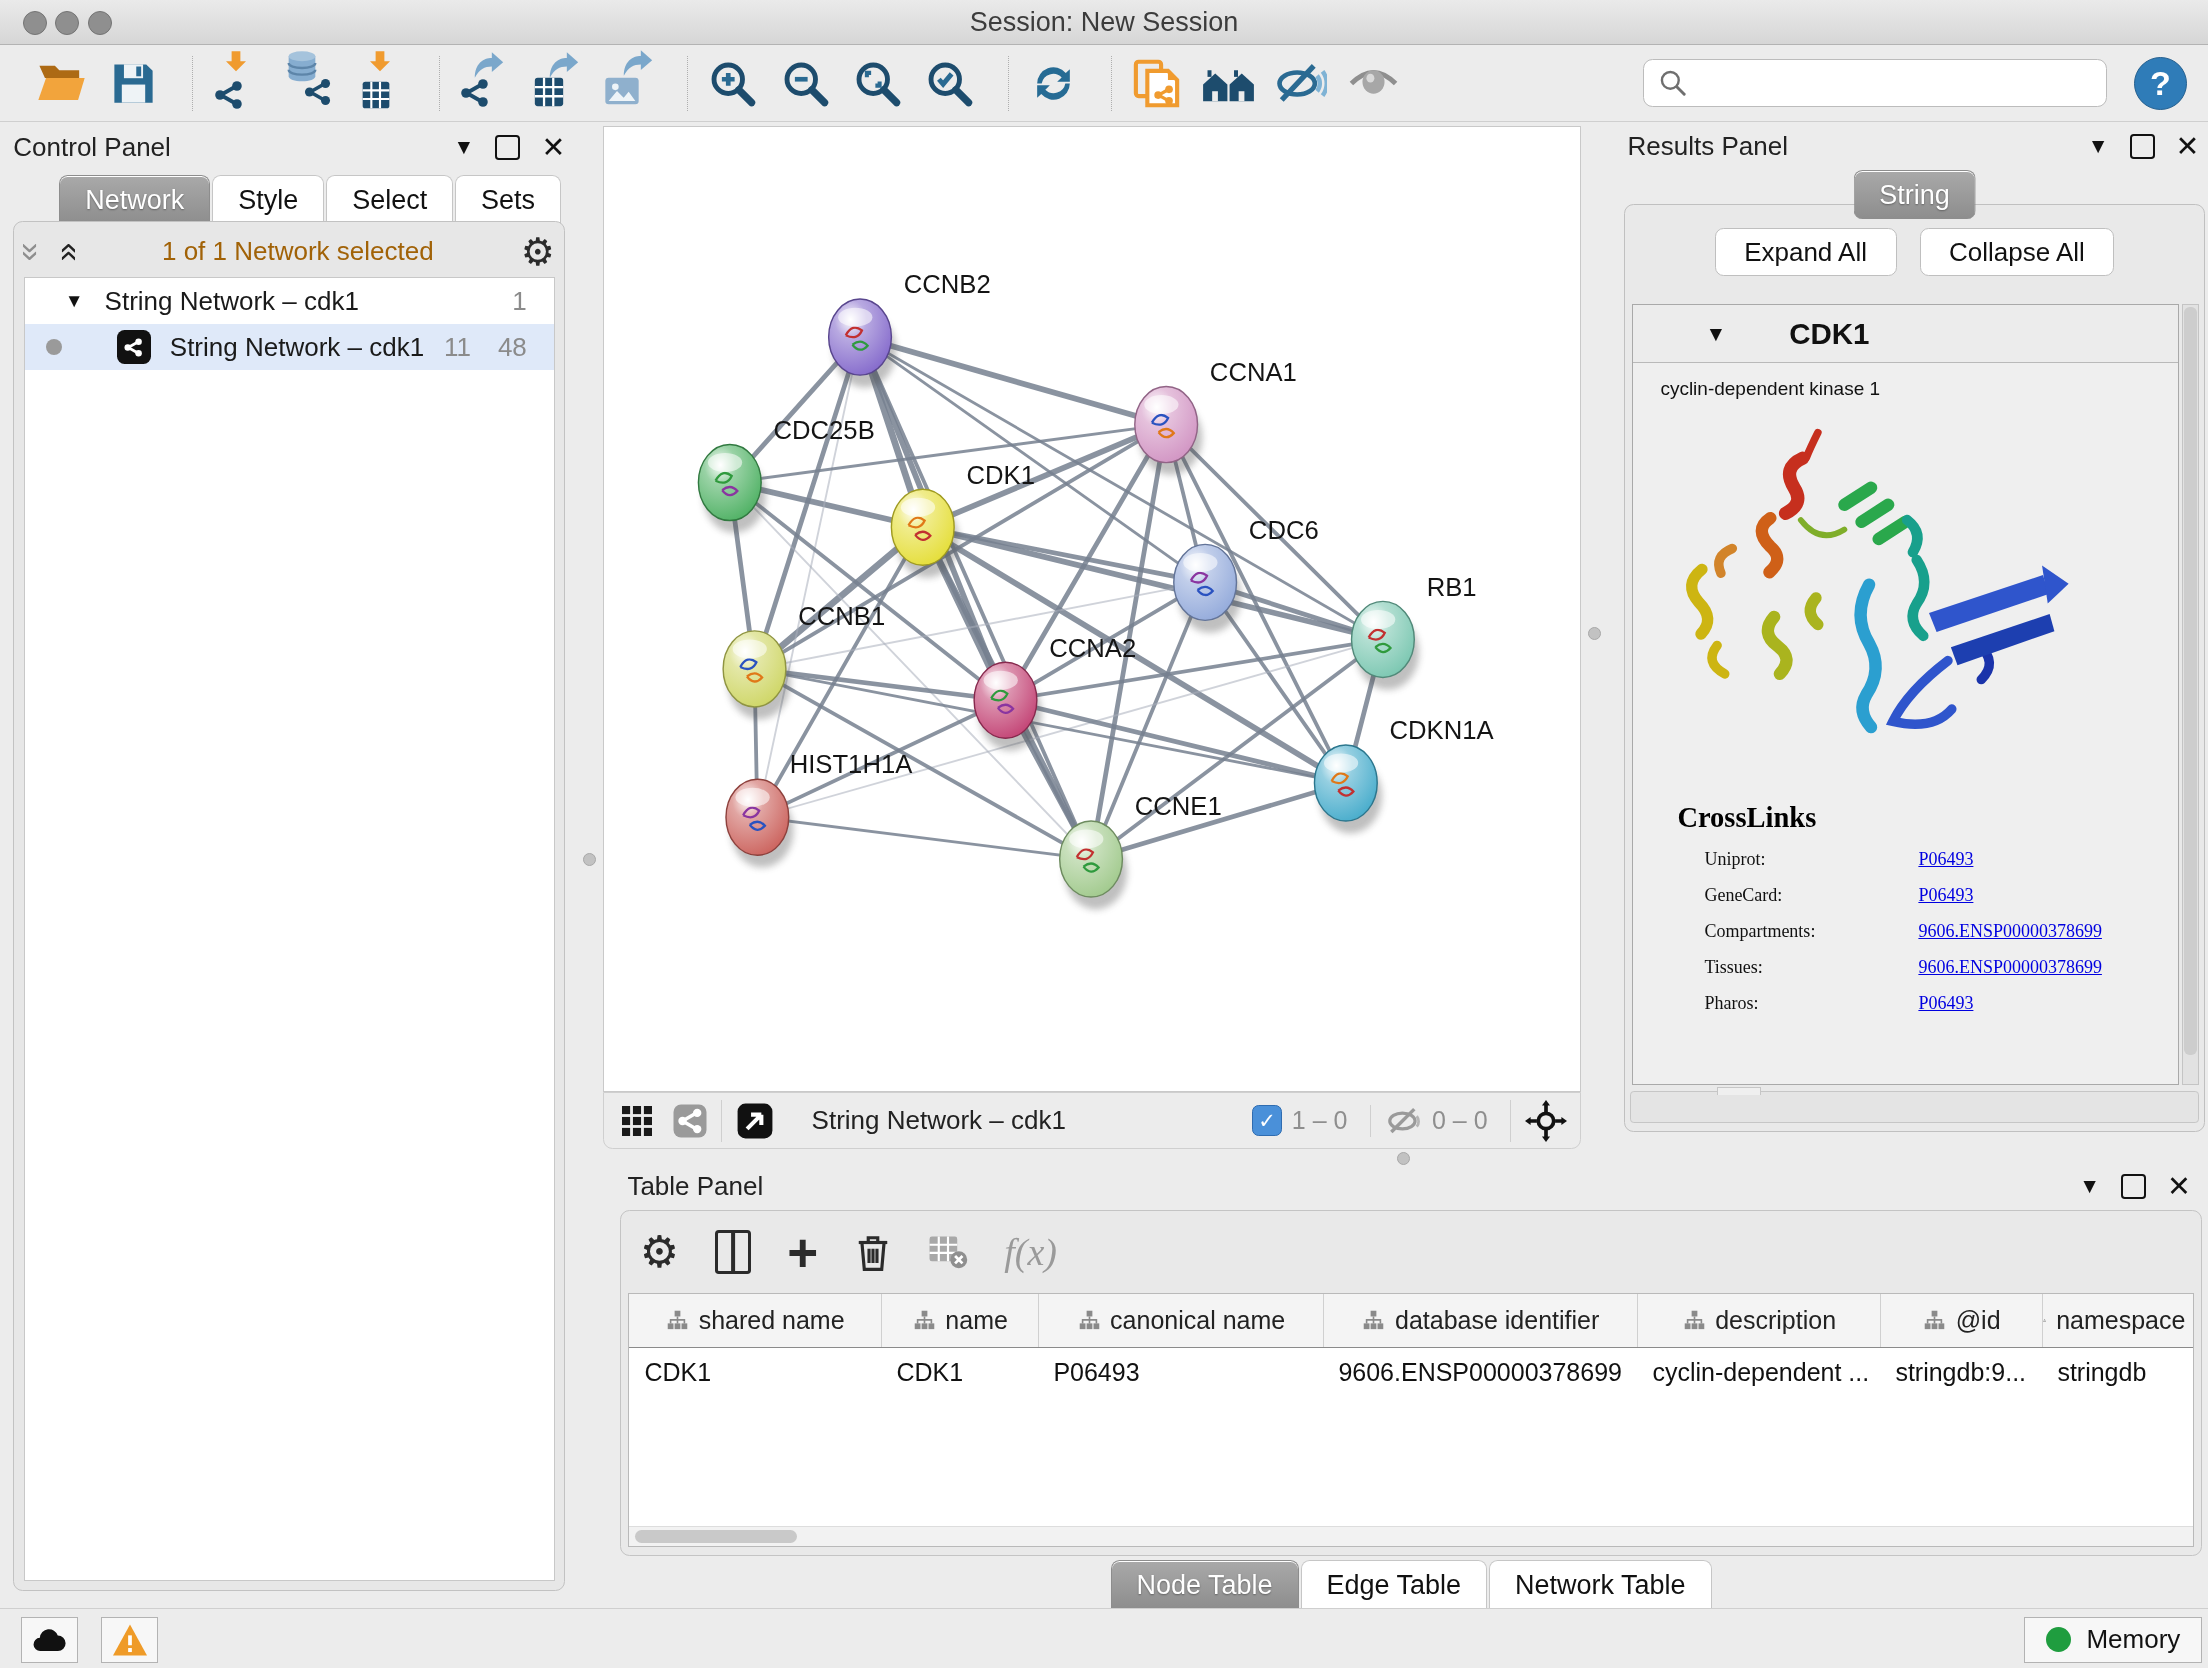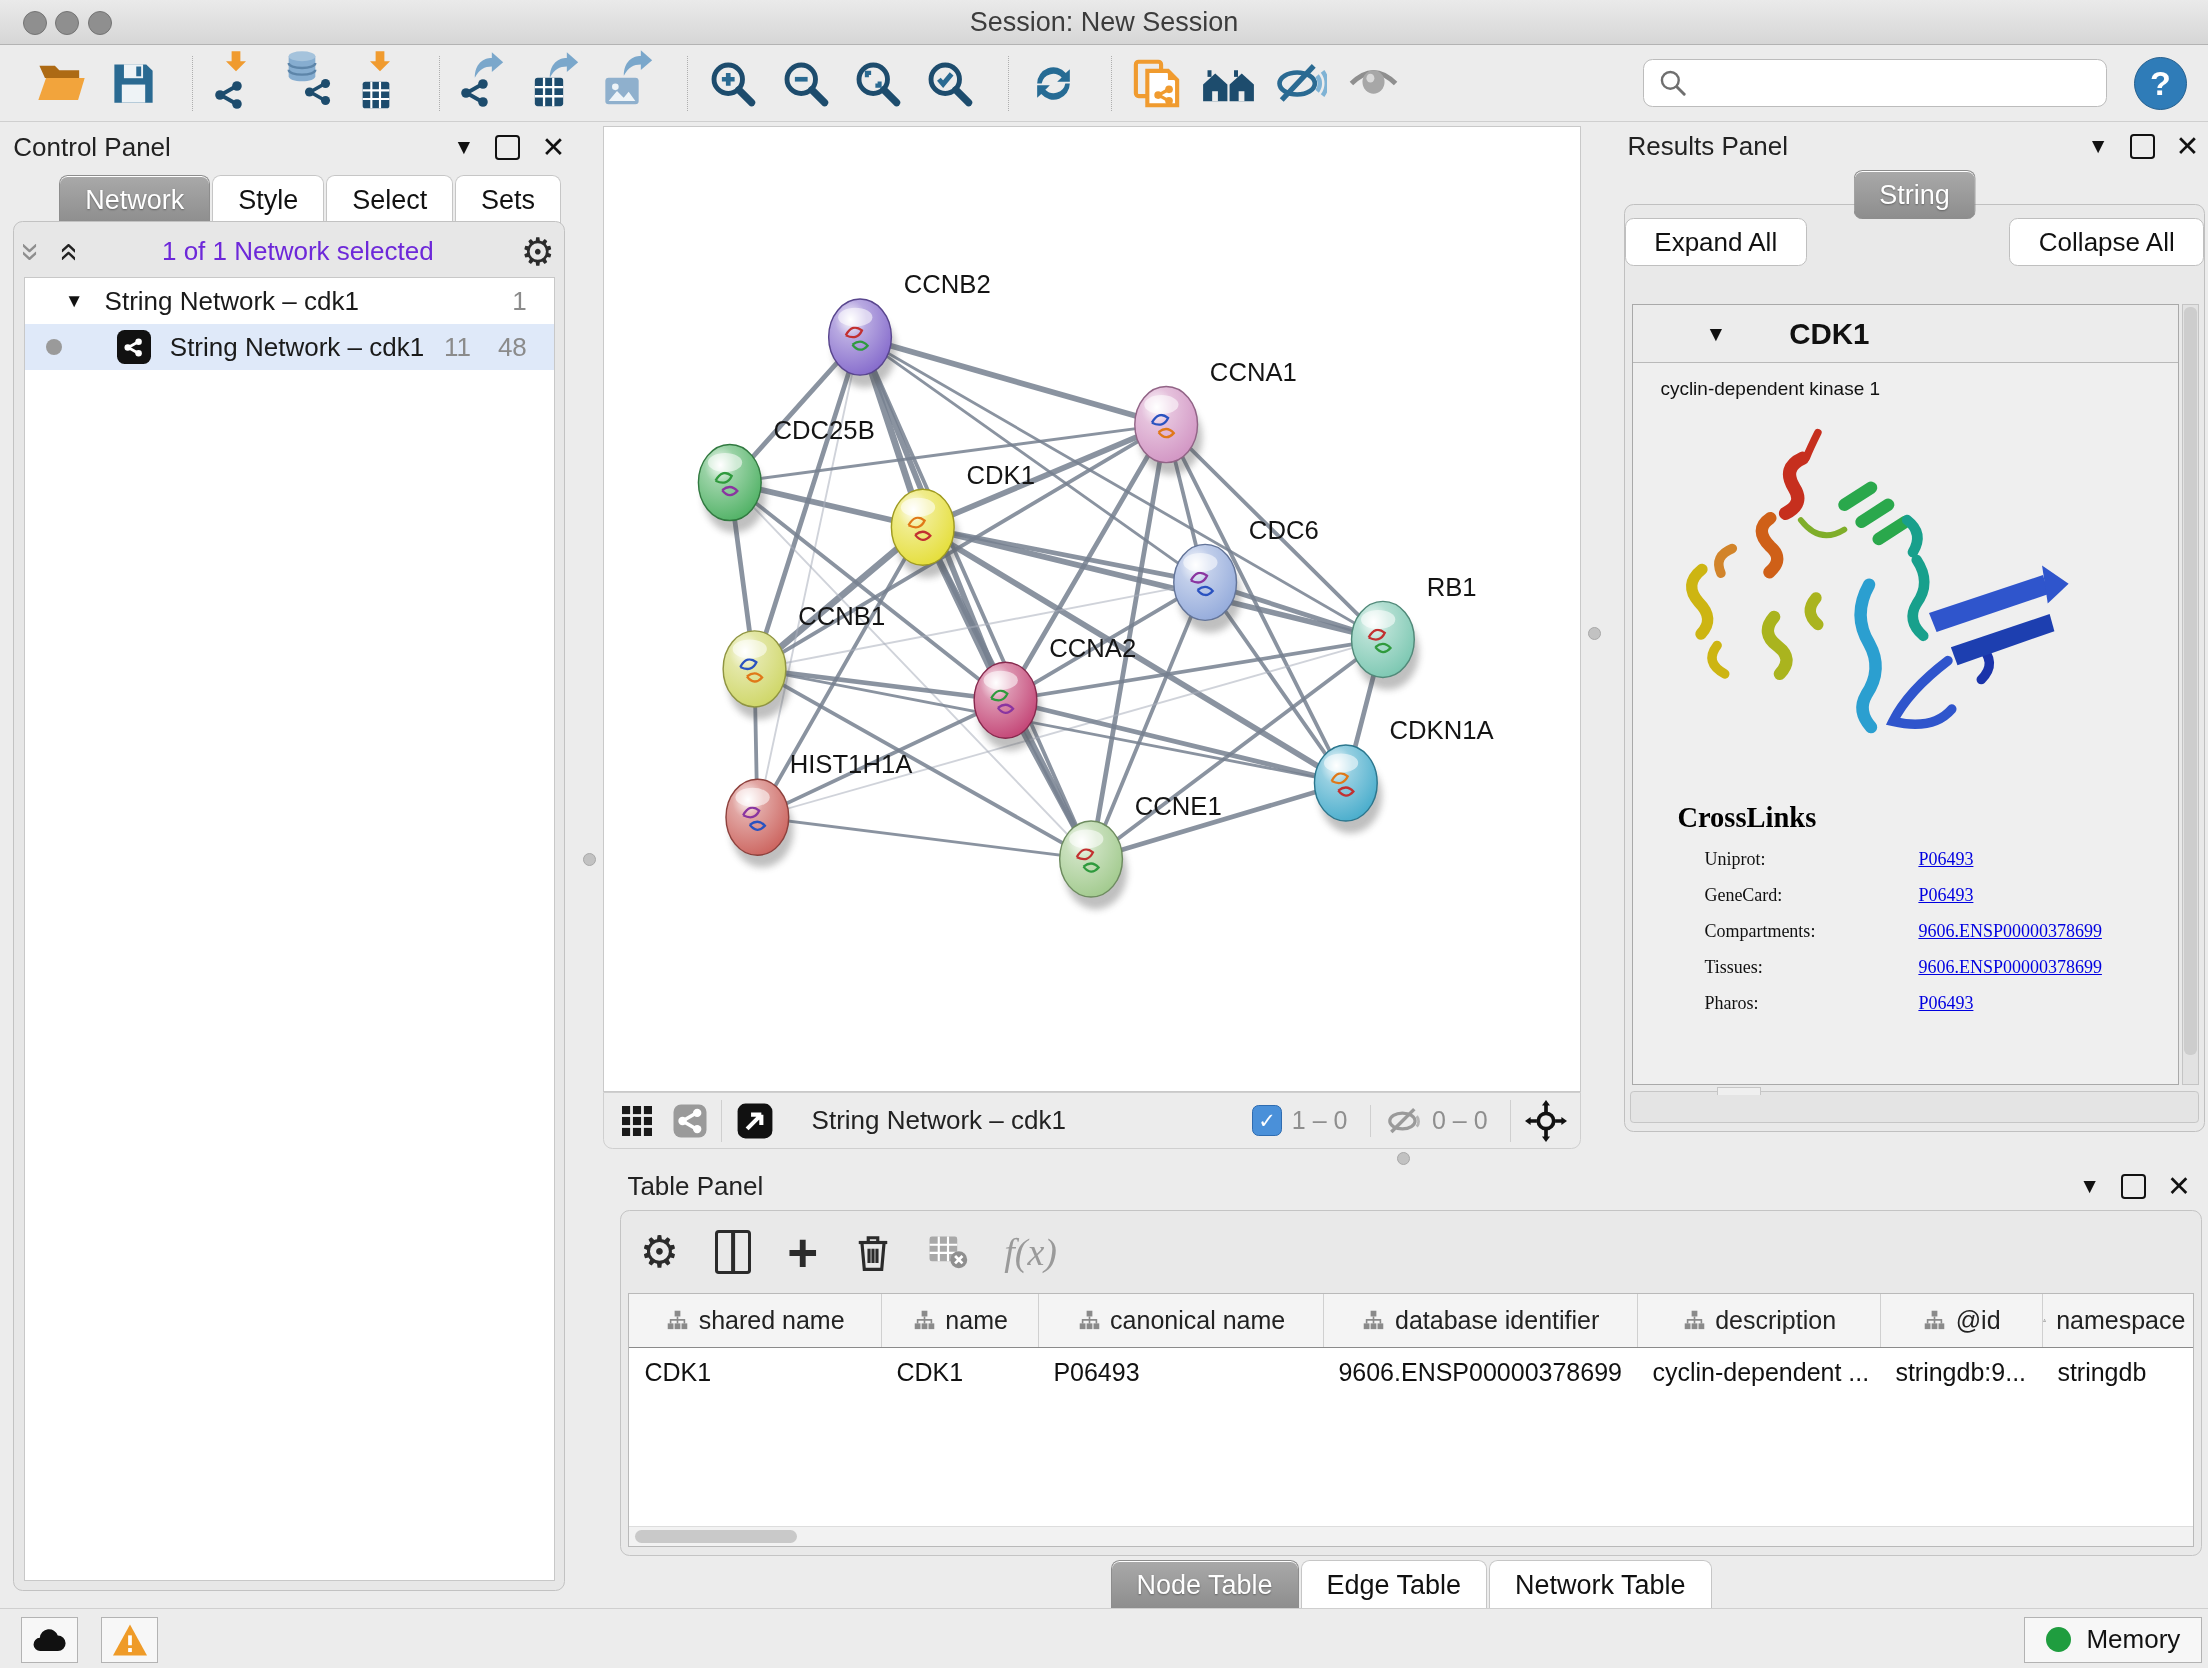--- a/index.html
+++ b/index.html
@@ -45,21 +45,21 @@
 
   
   #control-panel{position:absolute;left:13.3px;top:126px;width:552px;height:1465px;}
   #cp-header{position:absolute;left:0;top:0;right:0;height:42px;display:flex;align-items:center;}
   #cp-tabs{position:absolute;left:46px;top:49px;}
   #cp-body{position:absolute;left:0;top:95px;right:0;bottom:0;background:#e7e7e7;
     border:1px solid #c2c2c2;border-radius:9.5px;}
   #cp-strip{position:absolute;left:9.5px;right:9.5px;top:7.6px;height:44px;display:flex;align-items:center;}
   .chev-dn{display:inline-block;transform:rotate(90deg);font-size:34px;color:#8e8e8e;line-height:1;}
   .chev-up{display:inline-block;transform:rotate(-90deg);font-size:34px;color:#222;line-height:1;}
-  #cp-sel-text{flex:1;text-align:center;font-size:26px;color:#6d28d9;}
+  #cp-sel-text{flex:1;text-align:center;font-size:26px;color:#a16207;}
   .gear{font-size:38px;color:#2b2b2b;line-height:1;}
   #cp-list{position:absolute;left:9.5px;right:9.5px;top:55px;bottom:9.5px;background:#fff;
     border:1px solid #c8c8c8;overflow:hidden;}
   .tree-row{height:46px;display:flex;align-items:center;font-size:26px;}
   .tree-row.selected{background:#dfe9f9;}
   .tree-caret{margin-left:40px;font-size:19px;color:#111;}
   .tree-dot{width:16px;height:16px;border-radius:50%;background:#9a9a9a;margin-left:21px;}
   .tree-share{width:34px;height:34px;background:#111;border-radius:7.6px;margin-left:55px;
     display:flex;align-items:center;justify-content:center;}
   .tree-label{margin-left:19px;flex:1;}
@@ -79,21 +79,21 @@
     border:1px solid #a8a8a8;}
 
   
   #results-panel{position:absolute;left:1620px;top:126px;width:589px;height:1023px;}
   #rp-header{position:absolute;left:7.6px;top:0;right:9.5px;height:40px;display:flex;align-items:center;}
   #rp-tab{position:absolute;top:44px;left:50%;transform:translateX(-50%);z-index:2;}
   #rp-box{position:absolute;left:3.8px;right:3.8px;top:78px;bottom:17px;background:#e9e9e9;
     border:1px solid #c0c0c0;border-radius:9.5px;}
   .rp-btn{height:46px;padding:0 28.5px;background:#fff;border:1px solid #bfbfbf;border-radius:8.6px;
     font-size:26px;color:#111;display:flex;align-items:center;justify-content:center;}
-  #rp-buttons{position:absolute;left:0;right:0;top:13px;display:flex;justify-content:space-between;gap:23px;}
+  #rp-buttons{position:absolute;left:0;right:0;top:23px;display:flex;justify-content:center;gap:23px;}
   #rp-inner{position:absolute;left:7.6px;right:25px;top:99px;bottom:46px;background:#efefef;
     border:1px solid #a9a9a9;overflow:hidden;}
   #rp-vscroll{position:absolute;right:5.7px;top:99px;bottom:46px;width:15px;background:#e2e2e2;
     border:1px solid #c4c4c4;}
   #rp-vthumb{position:absolute;left:1px;right:1px;top:1.9px;height:96%;background:#cdcdcd;border-radius:5.7px;}
   #rp-gene-head{height:57px;background:#ececec;border-bottom:1px solid #b9b9b9;display:flex;align-items:center;}
   #rp-gene-caret{margin-left:72px;font-size:21px;color:#111;}
   #rp-gene-symbol{margin-left:63px;font-size:29.5px;font-weight:bold;color:#111;}
   #rp-desc{font-size:19px;color:#111;margin:15px 0 0 27px;}
   #protein-img{margin:5.7px 0 0 25px;}

